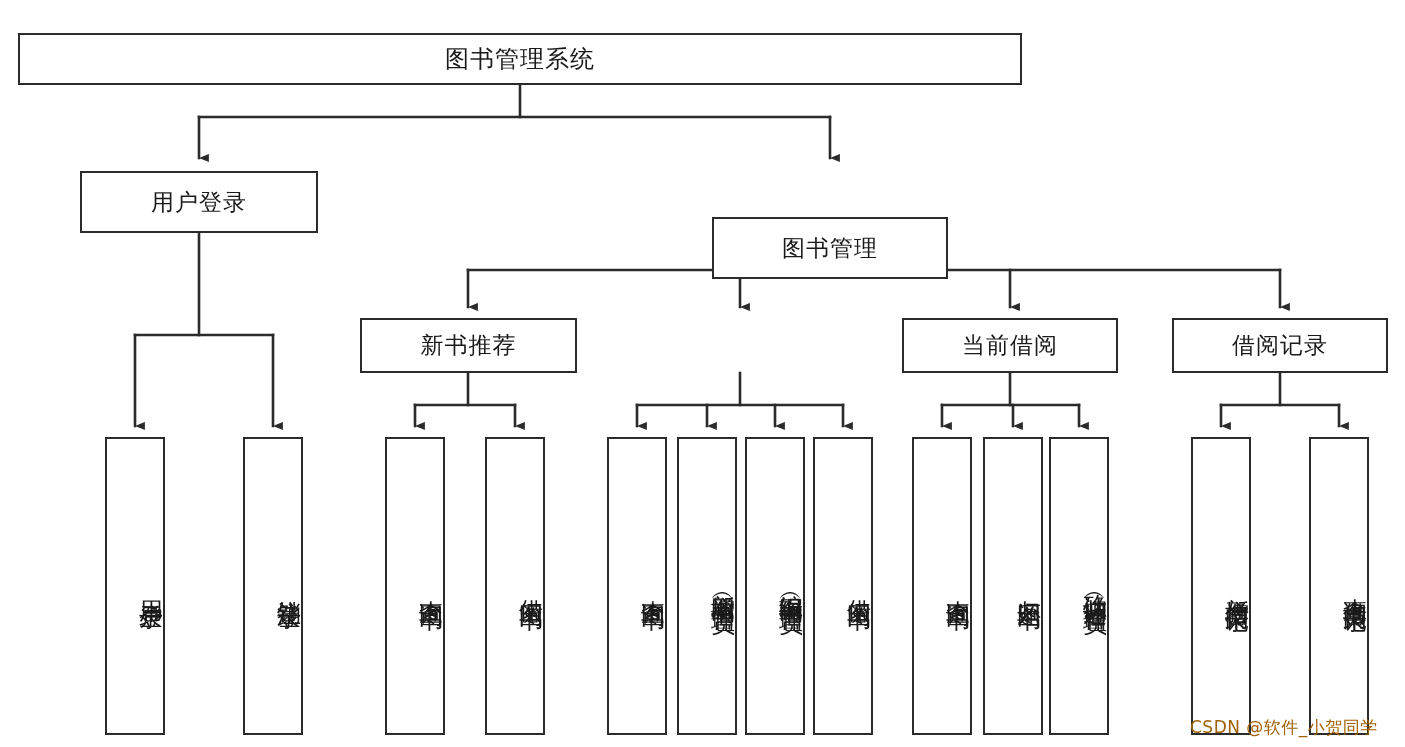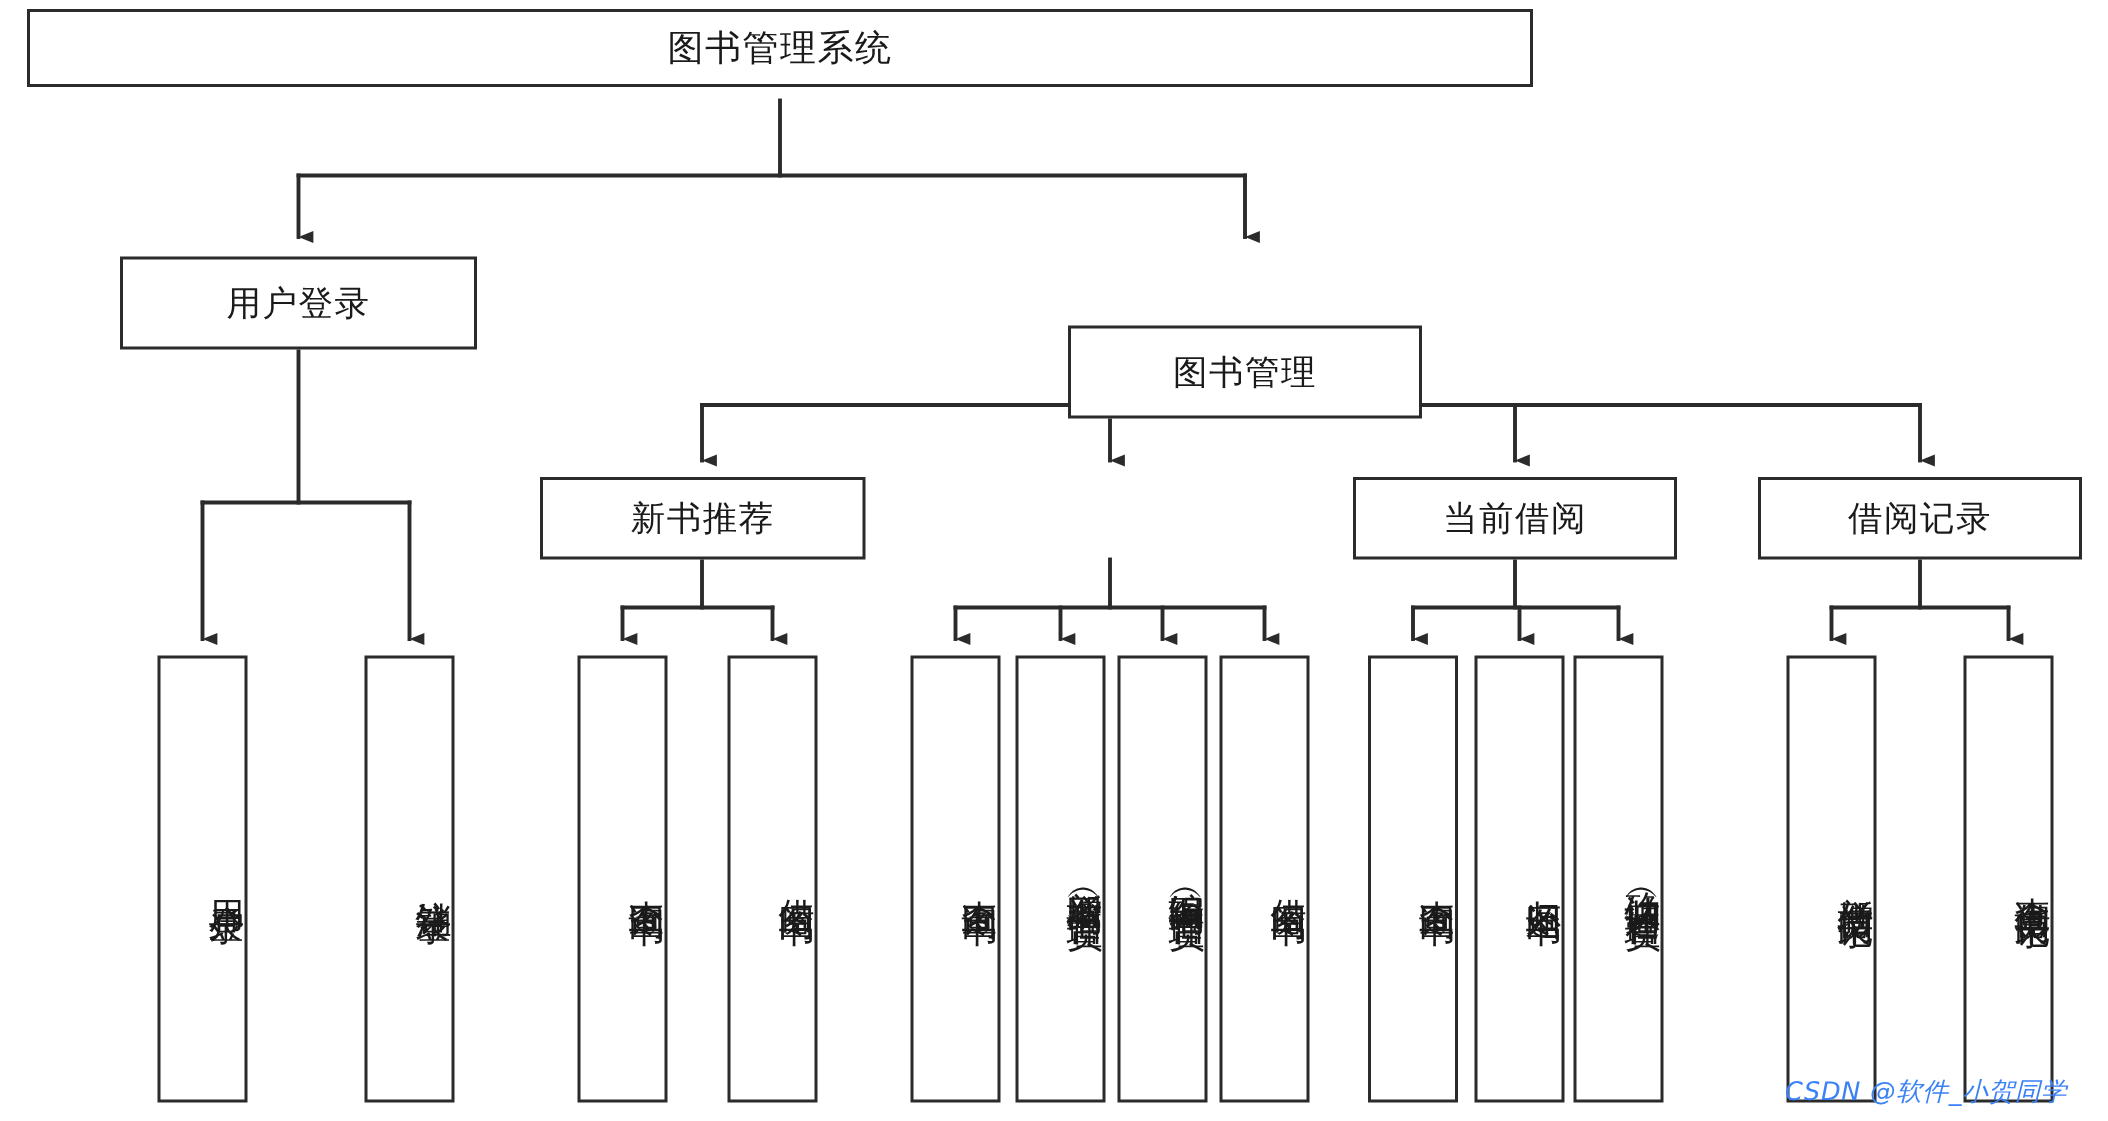--- a/index.html
+++ b/index.html
@@ -56,24 +56,23 @@
     overflow: hidden;
   }
   .node-v > span {
     display: block;
     writing-mode: vertical-rl;
     text-orientation: upright;
   }
   .watermark {
     position: absolute;
     font-size: 17px;
-    color: #3b82f6;
+    color: #a16207;
     white-space: nowrap;
     letter-spacing: 0.5px;
-    font-style: italic;
   }
 </style>
 </head>
 <body>
 
 <div id="canvas">
 
   <svg id="edges" viewBox="0 0 1405 747" xmlns="http://www.w3.org/2000/svg">
     <defs>
       <marker id="arrow" viewBox="0 0 10 12" refX="5" refY="11.5" markerWidth="9" markerHeight="11" orient="auto-start-reverse" markerUnits="userSpaceOnUse">
@@ -117,21 +116,21 @@
       <path d="M1013 405 L1013 426" marker-end="url(#arrow)"></path>
       <path d="M1079 405 L1079 426" marker-end="url(#arrow)"></path>
 
       <path d="M1280 373 L1280 405"></path>
       <path d="M1221 405 L1339 405"></path>
       <path d="M1221 405 L1221 426" marker-end="url(#arrow)"></path>
       <path d="M1339 405 L1339 426" marker-end="url(#arrow)"></path>
     </g>
   </svg>
 
-  <div class="node node-h node-root" style="left:18px; top:6px; width:1004px; height:52px;">
+  <div class="node node-h node-root" style="left:18px; top:33px; width:1004px; height:52px;">
     <span>图书管理系统</span>
   </div>
 
   <div class="node node-h" style="left:80px; top:171px; width:238px; height:62px;">
     <span>用户登录</span>
   </div>
   <div class="node node-h" style="left:712px; top:171px; width:236px; height:62px;margin-top:46px;">
     <span>图书管理</span>
   </div>
 

